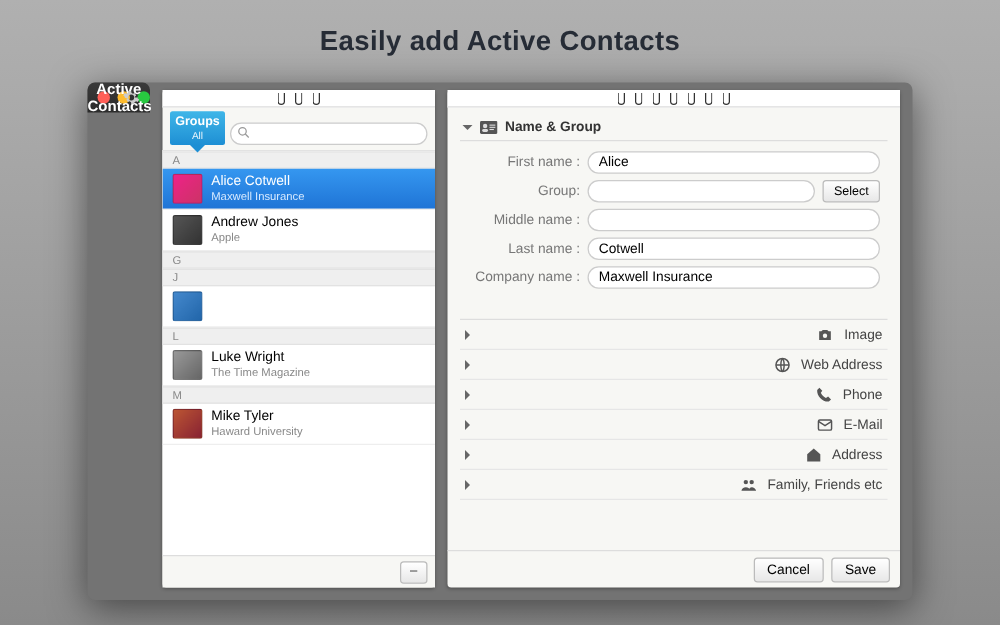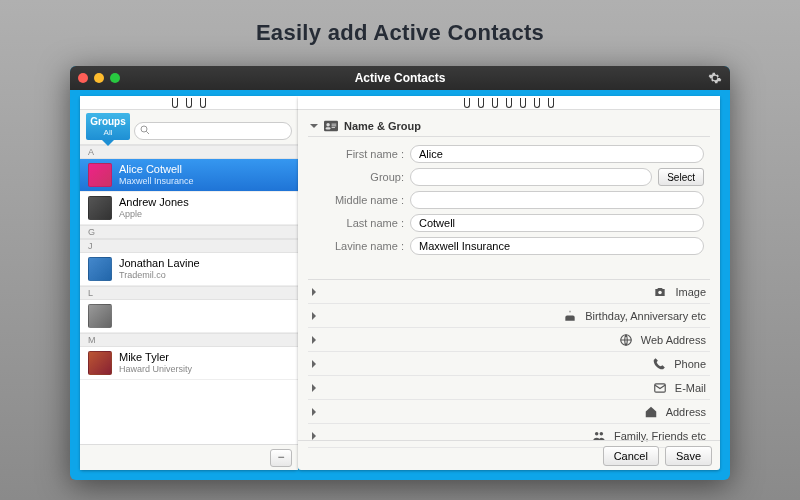--- a/index.html
+++ b/index.html
@@ -15,25 +15,25 @@
     font-size: 22px;
     font-weight: 700;
     color: #262c36;
     padding: 20px 0 14px;
     letter-spacing: 0.3px;
   }
   .window {
     position: absolute;
     left: 70px; right: 70px;
     top: 66px; bottom: 20px;
-    background: #0ea5e9;
+    background: #737373;
     border-radius: 6px;
     box-shadow: 0 6px 30px rgba(0,0,0,0.5);
     display: flex;
-    flex-direction: column;
+    flex-direction: row;
   }
   .titlebar {
     height: 24px;
     background: linear-gradient(#3a3a3a,#2a2a2a);
     border-radius: 6px 6px 0 0;
     display: flex;
     align-items: center;
     position: relative;
   }
   .traffic { display: flex; gap: 6px; margin-left: 8px; }
@@ -47,20 +47,21 @@
     color: #fff; font-size: 12px; font-weight: 600;
   }
   .gear {
     position: absolute; right: 8px; top: 5px;
     width: 14px; height: 14px;
     color: #ccc;
   }
   .columns {
     flex: 1;
     display: flex;
+    gap: 10px;
     padding: 6px 10px 10px;
     min-height: 0;
     border-radius: 31px;
   }
   .pane {
     background: #f7f7f4;
     border-radius: 3px;
     display: flex; flex-direction: column;
     position: relative;
     box-shadow: 0 1px 3px rgba(0,0,0,0.3);
@@ -281,28 +282,28 @@
             <div class="avatar av2"></div>
       <div class="texts">
         <span class="name">Andrew Jones</span>
         <span class="sub">Apple</span>
       </div>
           </div>
           <div class="section-letter">G</div>
           <div class="section-letter">J</div>
           <div class="row">
             <div class="avatar av4"></div>
-      <div class="texts">
-        <span class="name">Jonathan  Lavine</span>
-        <span class="sub">Trademil.co</span>
-      </div>
           </div>
           <div class="section-letter">L</div>
           <div class="row">
             <div class="avatar av5"></div>
+      <div class="texts">
+        <span class="name">Luke Wright</span>
+        <span class="sub">The Time Magazine</span>
+      </div>
           </div>
           <div class="section-letter">M</div>
           <div class="row">
             <div class="avatar av6"></div>
       <div class="texts">
         <span class="name">Mike Tyler</span>
         <span class="sub">Haward University</span>
       </div>
           </div>
         </div>
@@ -347,44 +348,35 @@
           </div>
           <div class="form-row">
             <label>Middle name :</label>
             <input type="text" value="" style="">
           </div>
           <div class="form-row">
             <label>Last name :</label>
             <input type="text" value="Cotwell" style="">
           </div>
           <div class="form-row">
-            <label>Lavine name :</label>
+            <label>Company name :</label>
             <input type="text" value="Maxwell Insurance" style="">
           </div>
         </div>
 
         <div class="collapsed-list" id="collapsed-list">
             <div class="coll">
               <span class="tri right"></span>
     <span class="cicon">
                 <svg viewBox="0 0 24 24" fill="currentColor" width="14" height="14">
                   <path d="M4 7h3l2-2h6l2 2h3v12H4z"></path>
                   <circle cx="12" cy="13" r="3" fill="#f7f7f4"></circle>
                 </svg>
               </span>
     <span>Image</span>
-            </div>
-            <div class="coll">
-              <span class="tri right"></span>
-    <span class="cicon">
-                <svg viewBox="0 0 24 24" fill="currentColor" width="14" height="14">
-                  <path d="M4 20h16v-6a3 3 0 00-3-3H7a3 3 0 00-3 3v6zM12 2l1 3-1 1-1-1 1-3z"></path>
-                </svg>
-              </span>
-    <span>Birthday, Anniversary etc</span>
             </div>
             <div class="coll">
               <span class="tri right"></span>
     <span class="cicon">
                 <svg viewBox="0 0 24 24" fill="none" stroke="currentColor" stroke-width="2" width="14" height="14">
                   <circle cx="12" cy="12" r="9"></circle>
                   <path d="M3 12h18M12 3c3 3 3 15 0 18M12 3c-3 3-3 15 0 18"></path>
                 </svg>
               </span>
     <span>Web Address</span>

